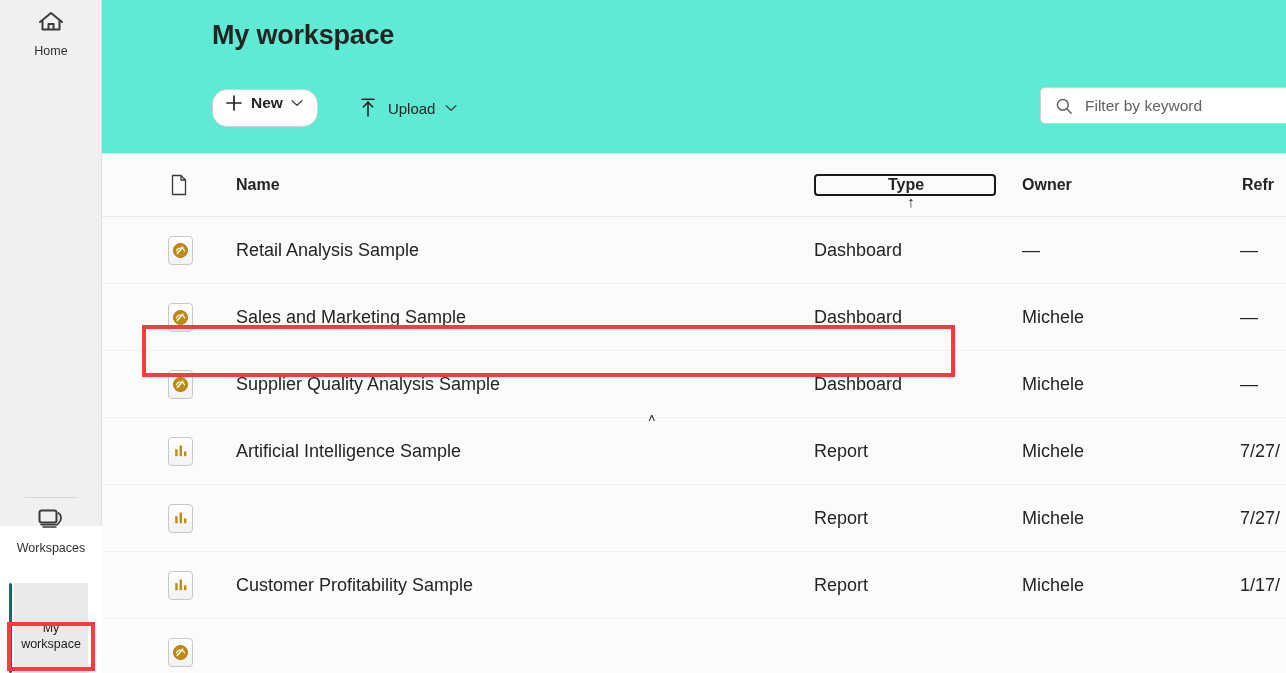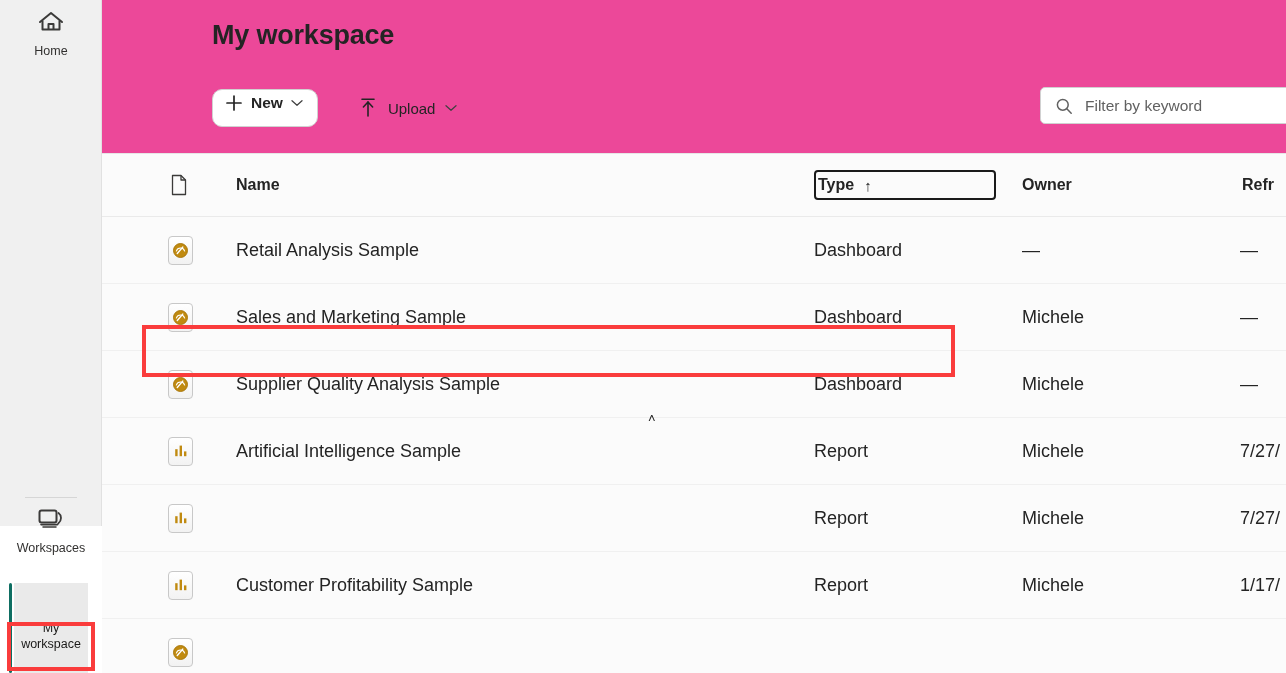--- a/index.html
+++ b/index.html
@@ -100,21 +100,21 @@
     border: 4px solid #fa3c3c;
     box-sizing: border-box;
     pointer-events: none;
   }
 
   
   .main {
     position: relative;
     flex: 1 1 auto;
     height: 673px;
-    background: #ec4899;
+    background: #5eead4;
     overflow: hidden;
   }
   .page-title {
     position: absolute;
     left: 110px;
     top: 20px;
     font-size: 27px;
     font-weight: 600;
     color: #242424;
     letter-spacing: -0.2px;
@@ -137,21 +137,21 @@
     border: none;
     padding: 0 10px;
     color: #242424;
     font-family: "Liberation Sans", sans-serif;
     font-size: 15px;
     cursor: pointer;
     white-space: nowrap;
   }
   .tb-new {
     border: 1px solid #d1d1d1;
-    border-radius: 10px;
+    border-radius: 15px;
     background: #ffffff;
     padding: 0 14px 10px 12px;
     height: 38px;
     margin-right: 30px;
   }
   .tb-new .tb-text { font-weight: 600; margin: 0 8px 0 8px; font-size: 15.5px;}
   .tb-upload { margin-right: 12px; }
   .tb-upload .tb-text { margin: 0 10px 0 10px; }
   .tb-settings .tb-text { margin-left: 10px; }
   .chev {
@@ -225,26 +225,27 @@
   }
   .th-fileicon { left: 68px; }
   .th-name   { left: 134px; }
   .th-type   { left: 712px; }
   .th-owner  { left: 920px; }
   .th-refresh{ left: 1140px; }
 
   .th-type-inner {
     border: 2px solid #1a1a1a;
     border-radius: 4px;
-    height: 30px;
+    height: 22px;
     width: 182px;
     box-sizing: border-box;
     display: flex;
     align-items: center;
     padding-left: 2px;
+    flex-direction: column;
   }
   .sort-arrow { margin-left: 10px; font-size: 15px; line-height: 1; }
 
   .tbody { position: relative; }
   .row {
     position: relative;
     height: 66px;
     border-bottom: 1px solid #f0f0f0;
     background: #fbfbfb;
     cursor: pointer;

